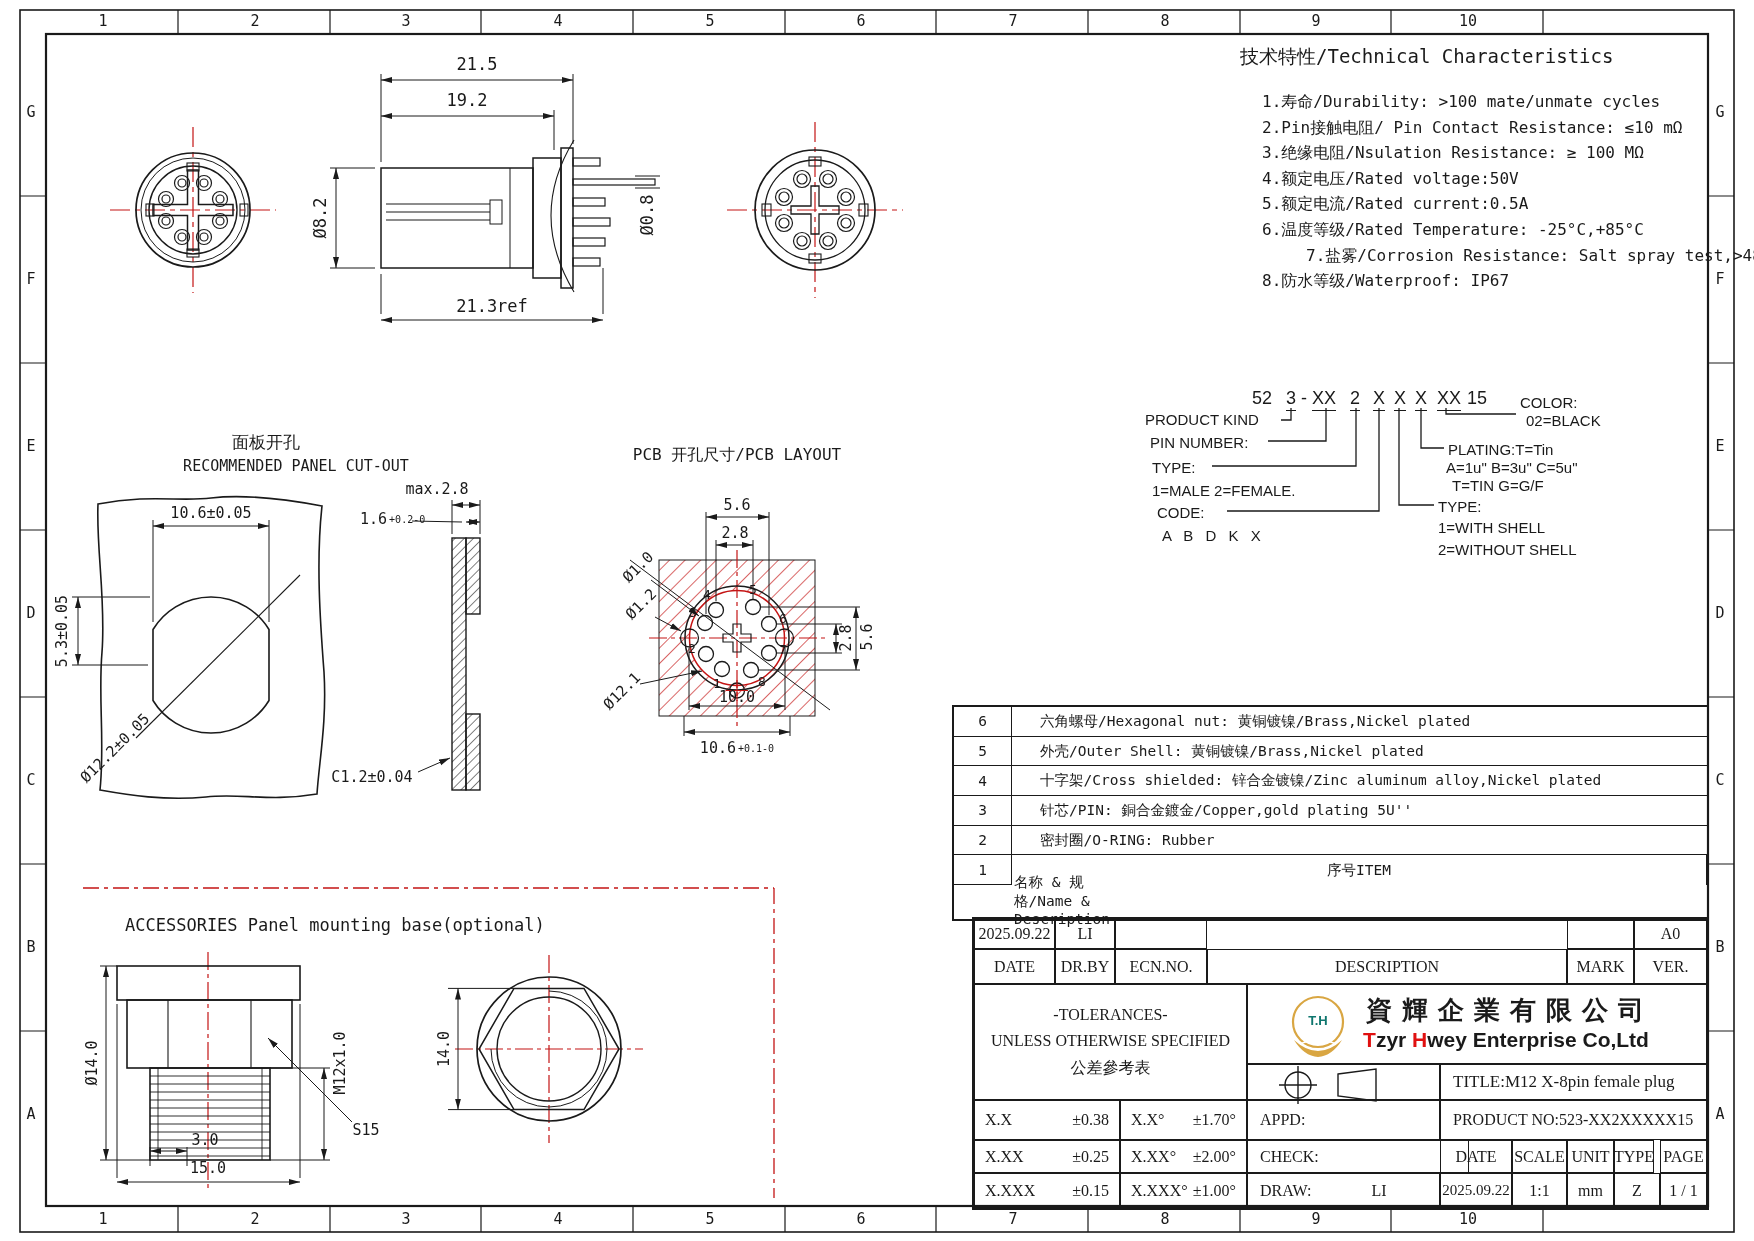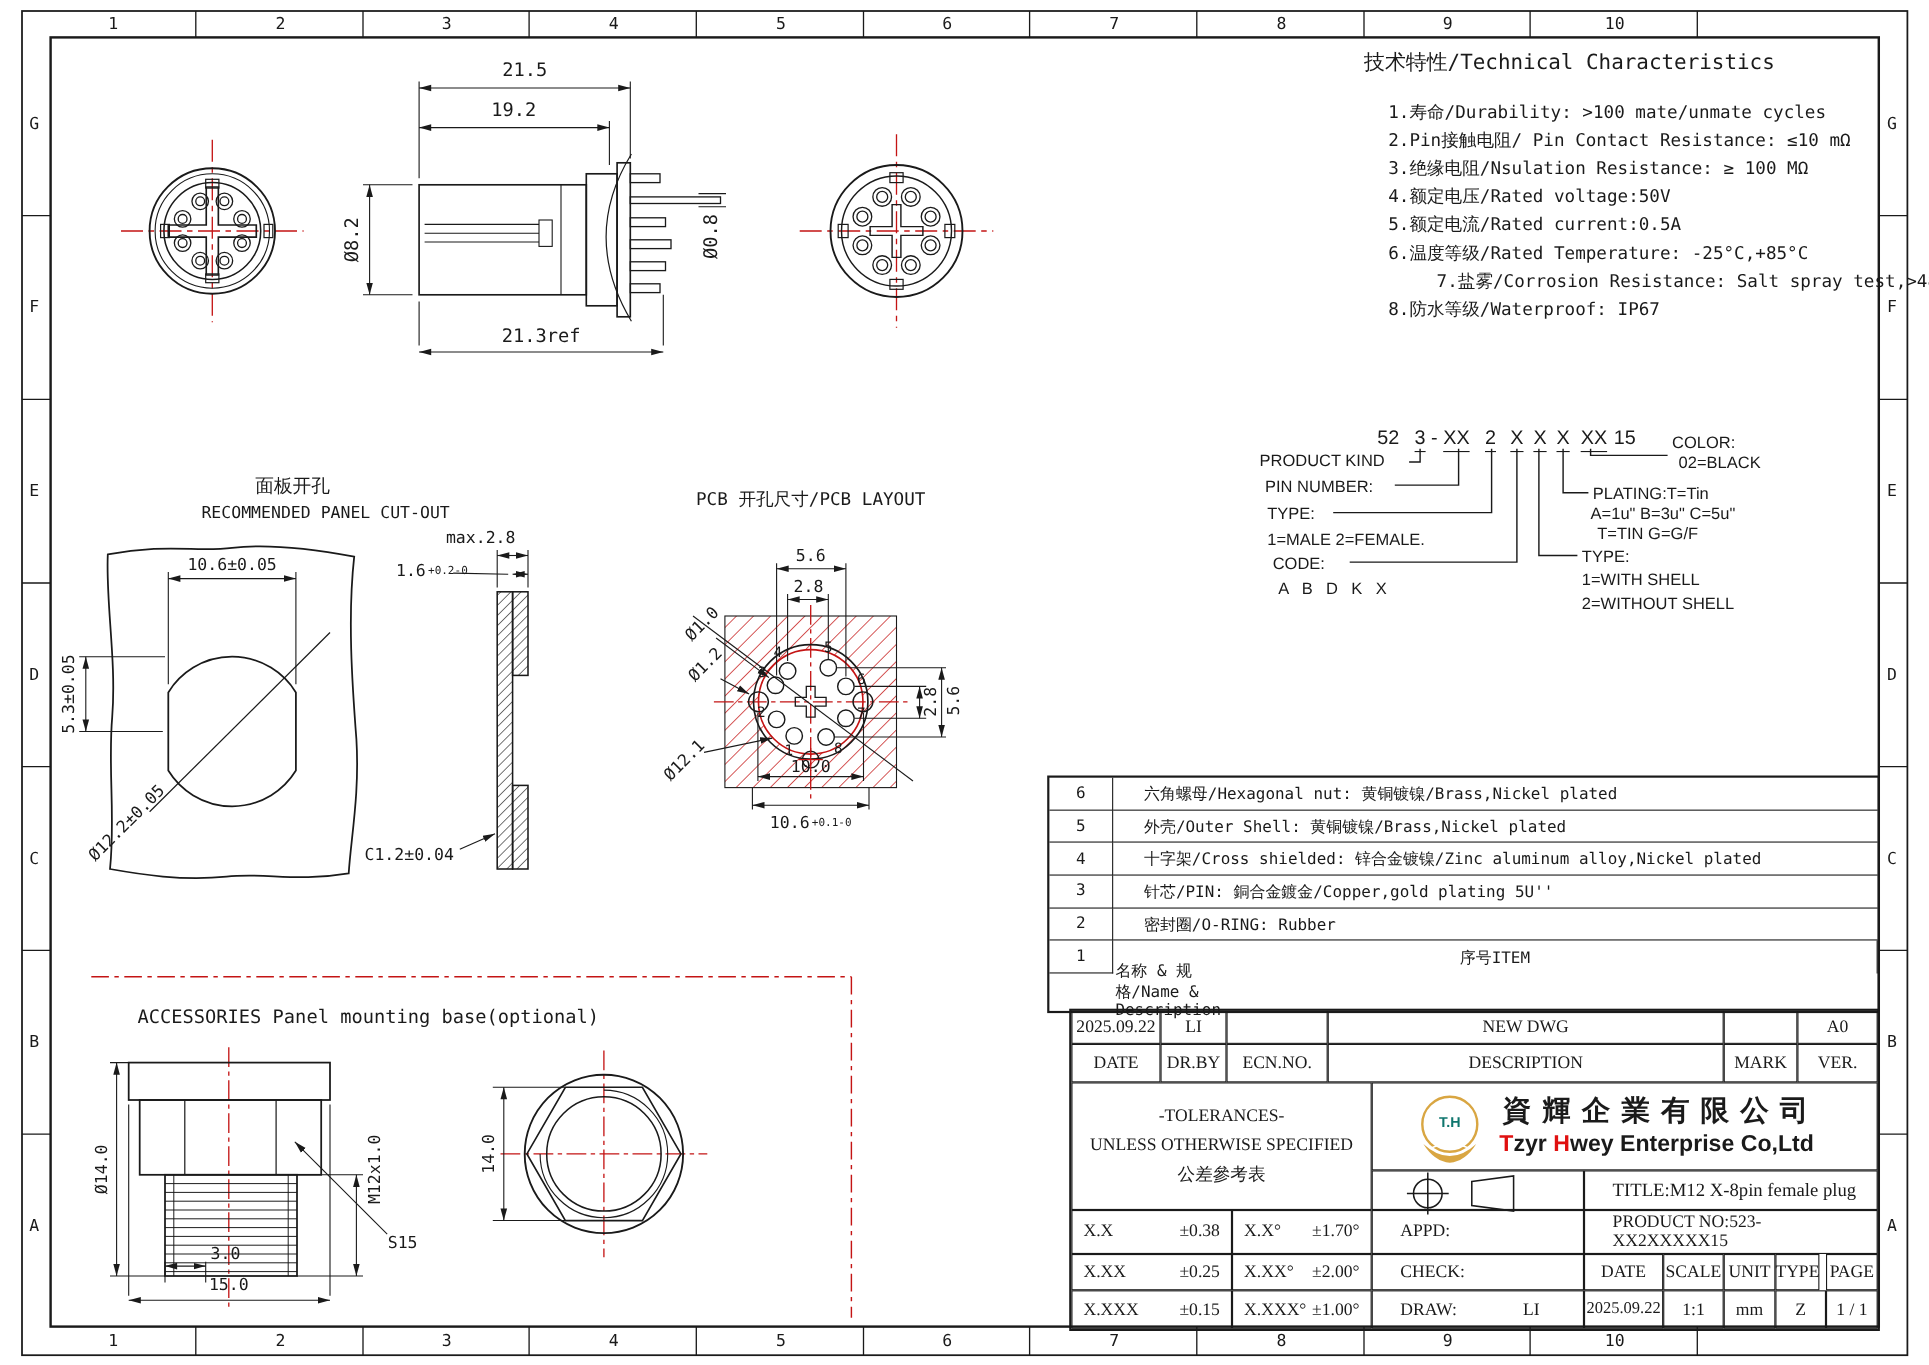--- a/index.html
+++ b/index.html
@@ -20,21 +20,21 @@
   
   #bom{position:absolute;left:952px;top:705px;width:753px;height:212px;border:2px solid #1a1a1a;
        display:grid;grid-template-columns:58px 1fr;grid-auto-rows:29.7px;font-size:14.5px;}
   #bom .c{border-right:1.4px solid #1a1a1a;border-bottom:1.4px solid #1a1a1a;display:flex;align-items:center;justify-content:center;}
   #bom .d{border-bottom:1.4px solid #1a1a1a;display:flex;align-items:center;padding-left:28px;}
   #bom .last{border-bottom:none;}
   
   #tb{position:absolute;left:972px;top:917px;width:733px;height:289px;border:2.4px solid #1a1a1a;
       font-family:"Liberation Serif","DejaVu Serif",serif;font-size:16px;}
   .cell{position:absolute;border:1.2px solid #1a1a1a;display:flex;align-items:center;justify-content:center;box-sizing:border-box;}
-  .cellL{justify-content:flex-start;padding-left:25px;}
+  .cellL{justify-content:flex-start;padding-left:12px;}
   .tolcell{justify-content:space-between;padding:0 10px;}
   .red{color:#e01010;}
 </style>
 </head>
 <body>
 
 <div id="sheet">
 
 <svg id="linework" width="1754" height="1241" viewBox="0 0 1754 1241">
   <defs>
@@ -426,21 +426,20 @@
   <div class="d">密封圈/O-RING: Rubber</div>
   <div class="c">1</div>
   <div class="c last">序号ITEM</div>
   <div class="d last" style="padding-left:60px">名称 &amp; 规格/Name &amp; Description</div>
 </div>
 
 <div id="tb">
   <div class="cell" style="left:0;top:0;width:81px;height:30px">2025.09.22</div>
   <div class="cell" style="left:81px;top:0;width:60px;height:30px">LI</div>
   <div class="cell" style="left:141px;top:0;width:92px;height:30px"></div>
-  <div class="cell" style="left:233px;top:0;width:360px;height:30px">NEW DWG</div>
   <div class="cell" style="left:593px;top:0;width:67px;height:30px"></div>
   <div class="cell" style="left:660px;top:0;width:73px;height:30px">A0</div>
   <div class="cell" style="left:0;top:30;width:81px;height:35px;top:30px">DATE</div>
   <div class="cell" style="left:81px;top:30px;width:60px;height:35px">DR.BY</div>
   <div class="cell" style="left:141px;top:30px;width:92px;height:35px">ECN.NO.</div>
   <div class="cell" style="left:233px;top:30px;width:360px;height:35px">DESCRIPTION</div>
   <div class="cell" style="left:593px;top:30px;width:67px;height:35px">MARK</div>
   <div class="cell" style="left:660px;top:30px;width:73px;height:35px">VER.</div>
 
   <div class="cell" style="left:0;top:65px;width:273px;height:116px;flex-direction:column;justify-content:center;gap:8px">
@@ -469,21 +468,21 @@
         <span>±0.15</span>
       </div>
   <div class="cell tolcell" style="left:146px;top:254px;width:127px;height:35px">
         <span>X.XXX°</span>
         <span>±1.00°</span>
       </div>
 
   <div class="cell" style="left:273px;top:65px;width:460px;height:80px"></div>
   <div class="cell" style="left:273px;top:145px;width:193px;height:36px"></div>
   <div class="cell cellL" style="left:273px;top:181px;width:193px;height:40px">APPD:</div>
-  <div class="cell cellL" style="left:273px;top:221px;width:193px;height:33px">CHECK:</div>
+  <div class="cell cellL" style="left:273px;top:221px;width:222px;height:33px">CHECK:</div>
   <div class="cell cellL" style="left:273px;top:254px;width:193px;height:35px;gap:60px">
         <span>DRAW:</span>
         <span>LI</span>
       </div>
 
   <div class="cell cellL f17" style="left:466px;top:145px;width:267px;height:36px">TITLE:M12 X-8pin female plug</div>
   <div class="cell cellL" style="left:466px;top:181px;width:267px;height:40px">PRODUCT NO:523-XX2XXXXX15</div>
   <div class="cell" style="left:466px;top:221px;width:72px;height:33px">DATE</div>
   <div class="cell" style="left:538px;top:221px;width:55px;height:33px">SCALE</div>
   <div class="cell" style="left:593px;top:221px;width:47px;height:33px">UNIT</div>

